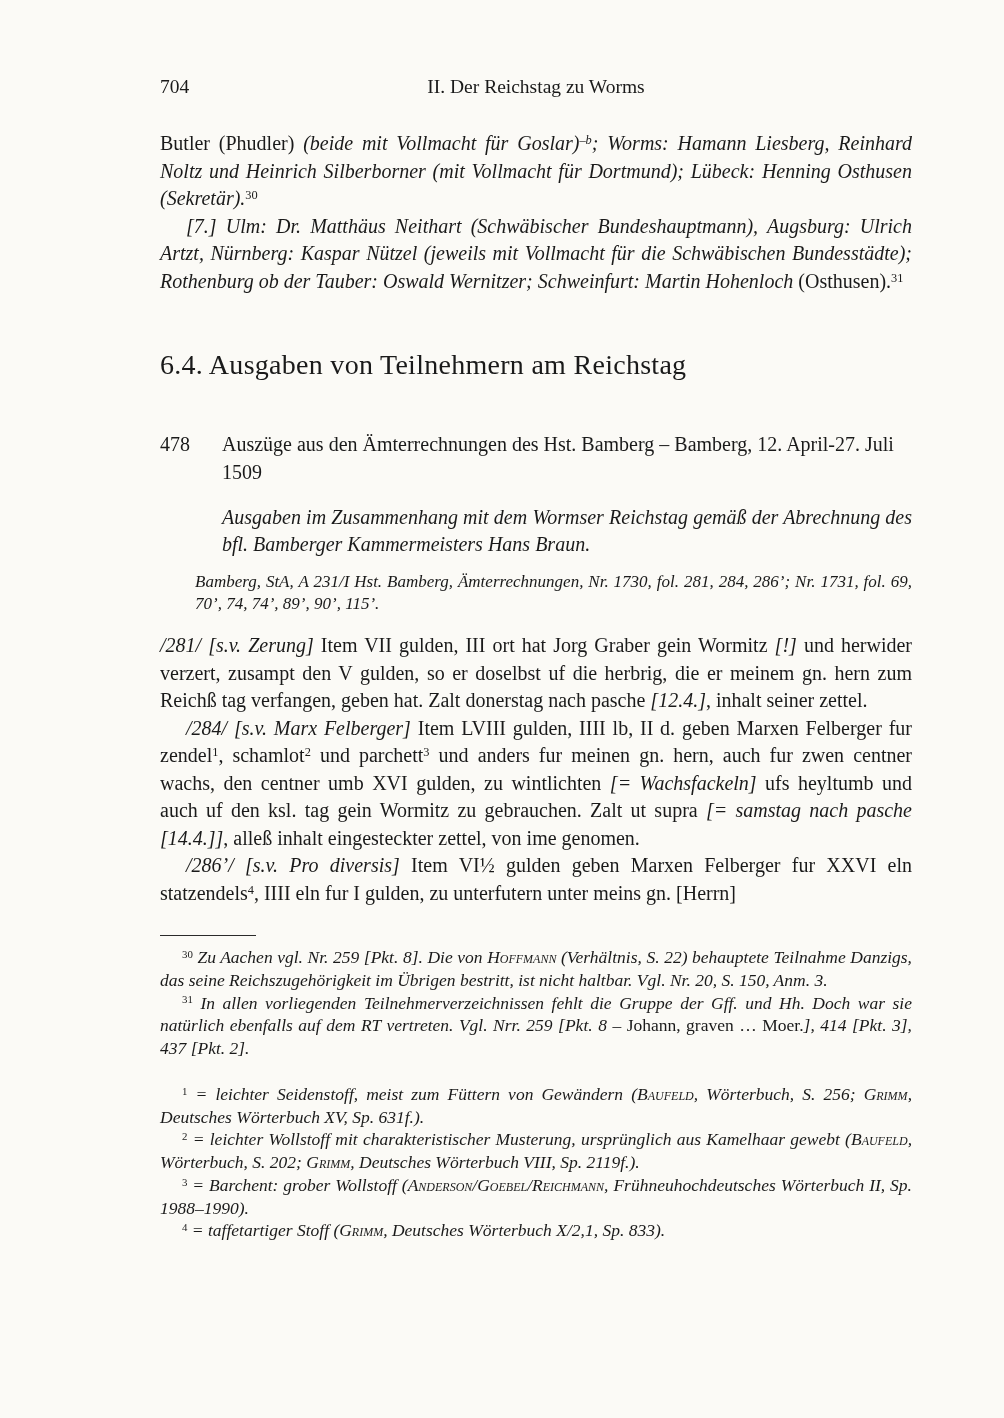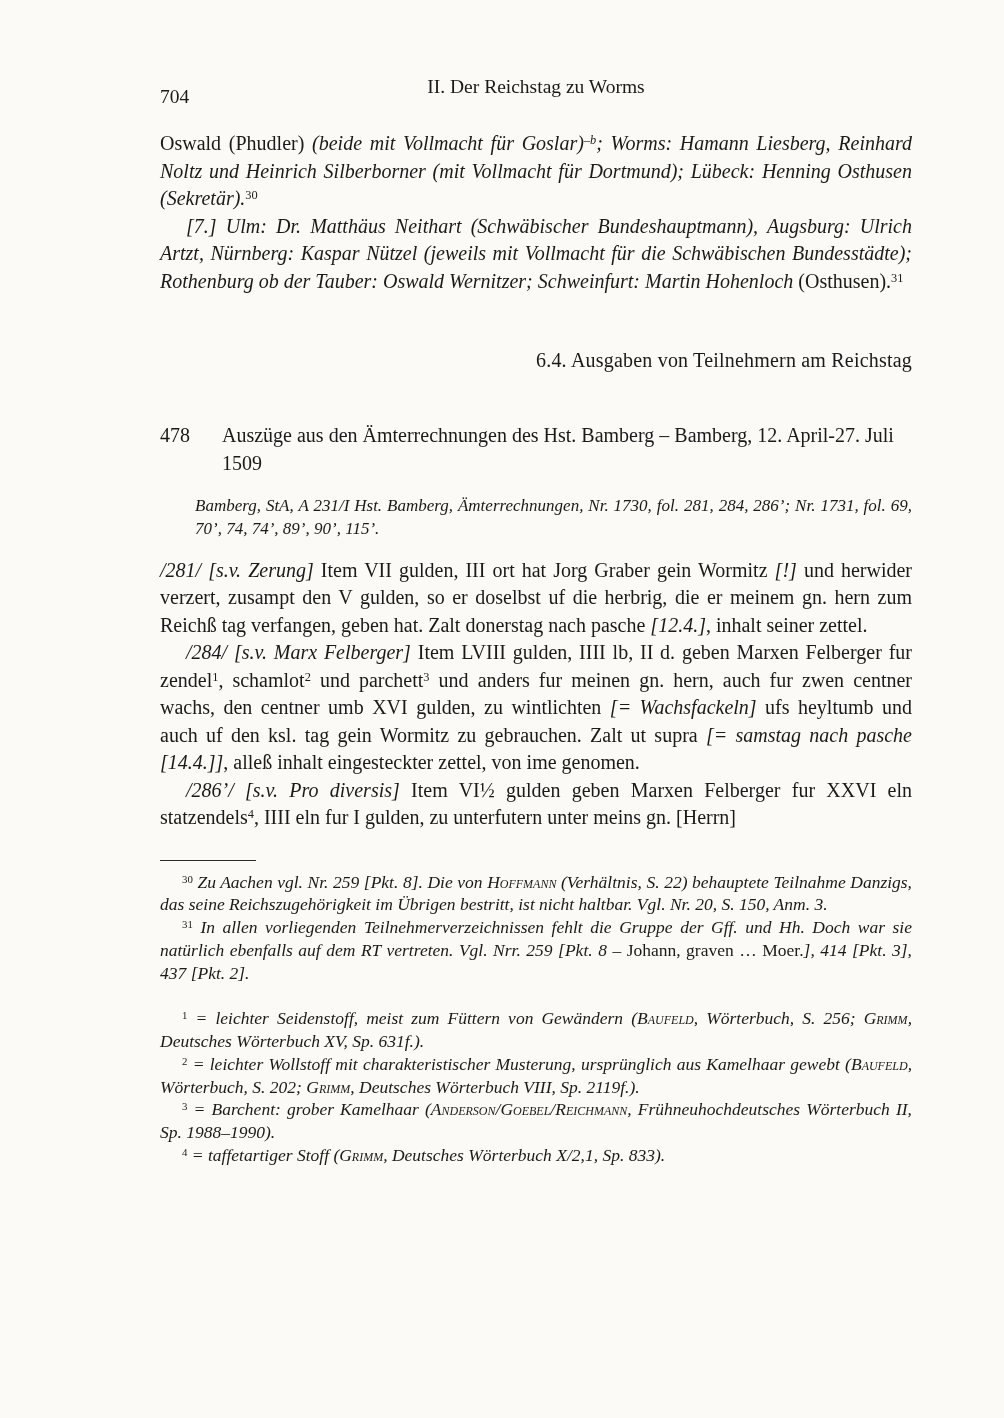--- a/index.html
+++ b/index.html
@@ -16,32 +16,32 @@
     position: relative;
     overflow: hidden;
   }
 
   .running-head {
     position: relative;
     font-size: 19.5px;
     text-align: center;
     margin-bottom: 32px;
   }
-  .running-head .page-num { position: absolute; left: 0; top: 10px; }
+  .running-head .page-num { position: absolute; left: 0; top: 0; }
 
   p { margin: 0; }
   .just { text-align: justify; }
 
   .body-par { font-size: 20px; line-height: 1.375; }
   .indent { text-indent: 26px; }
 
   .section-heading {
-    font-size: 20px;
+    font-size: 28px;
     font-weight: 400;
-    text-align: right;
+    text-align: left;
     margin: 54px 0 50px 0;
     letter-spacing: 0.01em;
   }
 
   .entry-head {
     display: flex;
     font-weight: normal;
     font-size: 20px;
     line-height: 1.38;
     margin-bottom: 18px;
@@ -87,44 +87,45 @@
 
 <div class="page">
 
   <header class="running-head">
     <span class="page-num">704</span>
     <span class="head-title">II. Der Reichstag zu Worms</span>
   </header>
 
   <main>
 
-    <p class="body-par just"><span>Oswald</span><span> (Phudler) </span><span class="i">(beide mit Vollmacht für Goslar)</span><span class="i sup">–b</span><span class="i">; Worms: Hamann Liesberg, Reinhard Noltz und Heinrich Silberborner (mit Vollmacht für Dortmund); Lübeck: Henning Osthusen (Sekretär).</span><span class="sup">30</span></p>
+    <p class="body-par just"><span>Butler</span><span> (Phudler) </span><span class="i">(beide mit Vollmacht für Goslar)</span><span class="i sup">–b</span><span class="i">; Worms: Hamann Liesberg, Reinhard Noltz und Heinrich Silberborner (mit Vollmacht für Dortmund); Lübeck: Henning Osthusen (Sekretär).</span><span class="sup">30</span></p>
     <p class="body-par just indent"><span class="i">[7.] Ulm: Dr. Matthäus Neithart (Schwäbischer Bundeshauptmann), Augsburg: Ulrich Artzt, Nürnberg: Kaspar Nützel (jeweils mit Vollmacht für die Schwäbischen Bundesstädte); Rothenburg ob der Tauber: Oswald Wernitzer; Schweinfurt: Martin Hohenloch</span><span> (Osthusen).</span><span class="sup">31</span></p>
 
     <h2 class="section-heading">6.4. Ausgaben von Teilnehmern am Reichstag</h2>
 
     <div class="entry-head">
       <span class="entry-num">478</span>
       <span class="entry-title">Auszüge aus den Ämterrechnungen des Hst. Bamberg – Bamberg, 12. April-27. Juli 1509</span>
     </div>
 
+    <p class="regest just">Ausgaben im Zusammenhang mit dem Wormser Reichstag gemäß der Abrechnung des bfl. Bamberger Kammermeisters Hans Braun.</p>
     <p class="source just">Bamberg, StA, A 231/I Hst. Bamberg, Ämterrechnungen, Nr. 1730, fol. 281, 284, 286’; Nr. 1731, fol. 69, 70’, 74, 74’, 89’, 90’, 115’.</p>
 
     <p class="body-par just"><span class="i">/281/ [s.v. Zerung] </span><span>Item VII gulden, III ort hat Jorg Graber gein Wormitz </span><span class="i">[!]</span><span> und herwider verzert, zusampt den V gulden, so er doselbst uf die herbrig, die er meinem gn. hern zum Reichß tag verfangen, geben hat. Zalt donerstag nach pasche </span><span class="i">[12.4.]</span><span>, inhalt seiner zettel.</span></p>
     <p class="body-par just indent"><span class="i">/284/ [s.v. </span><span class="i">Marx Felberger] </span><span>Item LVIII gulden, IIII lb, II d. geben Marxen Felberger fur zendel</span><span class="sup">1</span><span>, schamlot</span><span class="sup">2</span><span> und parchett</span><span class="sup">3</span><span> und anders fur meinen gn. hern, auch fur zwen centner wachs, den centner umb XVI gulden, zu wintlichten </span><span class="i">[= Wachsfackeln]</span><span> ufs heyltumb und auch uf den ksl. tag gein Wormitz zu gebrauchen. Zalt ut supra </span><span class="i">[= samstag nach pasche [14.4.]]</span><span>, alleß inhalt eingesteckter zettel, von ime genomen.</span></p>
     <p class="body-par just indent"><span class="i">/286’/ [s.v. </span><span class="i">Pro diversis] </span><span>Item VI½ gulden geben Marxen Felberger fur XXVI eln statzendels</span><span class="sup">4</span><span>, IIII eln fur I gulden, zu unterfutern unter meins gn. [Herrn]</span></p>
 
     <hr class="fn-sep">
 
     <section class="fn-group">
       <p class="fn just"><span class="sup">30</span><span class="i"> Zu Aachen vgl. Nr. 259 [Pkt. 8]. Die von </span><span class="i sc">Hoffmann</span><span class="i"> (Verhältnis, S. 22) behauptete Teilnahme Danzigs, das seine Reichszugehörigkeit im Übrigen bestritt, ist nicht haltbar. Vgl. Nr. 20, S. 150, Anm. 3.</span></p>
       <p class="fn just"><span class="sup">31</span><span class="i"> In allen vorliegenden Teilnehmerverzeichnissen fehlt die Gruppe der Gff. und Hh. Doch war sie natürlich ebenfalls auf dem RT vertreten. Vgl. Nrr. 259 [Pkt. 8 – </span><span>Johann, graven … Moer.</span><span class="i">], 414 [Pkt. 3], 437 [Pkt. 2].</span></p>
     </section>
 
     <section class="fn-group fn-group2">
       <p class="fn just"><span class="sup">1</span><span class="i"> = leichter Seidenstoff, meist zum Füttern von Gewändern (</span><span class="i sc">Baufeld</span><span class="i">, Wörterbuch, S. 256; </span><span class="i sc">Grimm</span><span class="i">, Deutsches Wörterbuch XV, Sp. 631f.).</span></p>
       <p class="fn just"><span class="sup">2</span><span class="i"> = leichter Wollstoff mit charakteristischer Musterung, ursprünglich aus Kamelhaar gewebt (</span><span class="i sc">Baufeld</span><span class="i">, Wörterbuch, S. 202; </span><span class="i sc">Grimm</span><span class="i">, Deutsches Wörterbuch VIII, Sp. 2119f.).</span></p>
-      <p class="fn just"><span class="sup">3</span><span class="i"> = Barchent: grober Kamelhaar (</span><span class="i sc">Anderson</span><span class="i">/</span><span class="i sc">Goebel</span><span class="i">/</span><span class="i sc">Reichmann</span><span class="i">, Frühneuhochdeutsches Wörterbuch II, Sp. 1988–1990).</span></p>
+      <p class="fn just"><span class="sup">3</span><span class="i"> = Barchent: grober Wollstoff (</span><span class="i sc">Anderson</span><span class="i">/</span><span class="i sc">Goebel</span><span class="i">/</span><span class="i sc">Reichmann</span><span class="i">, Frühneuhochdeutsches Wörterbuch II, Sp. 1988–1990).</span></p>
       <p class="fn just"><span class="sup">4</span><span class="i"> = taffetartiger Stoff (</span><span class="i sc">Grimm</span><span class="i">, Deutsches Wörterbuch X/2,1, Sp. 833).</span></p>
     </section>
 
   </main>
 </div>
 
 </body></html>

